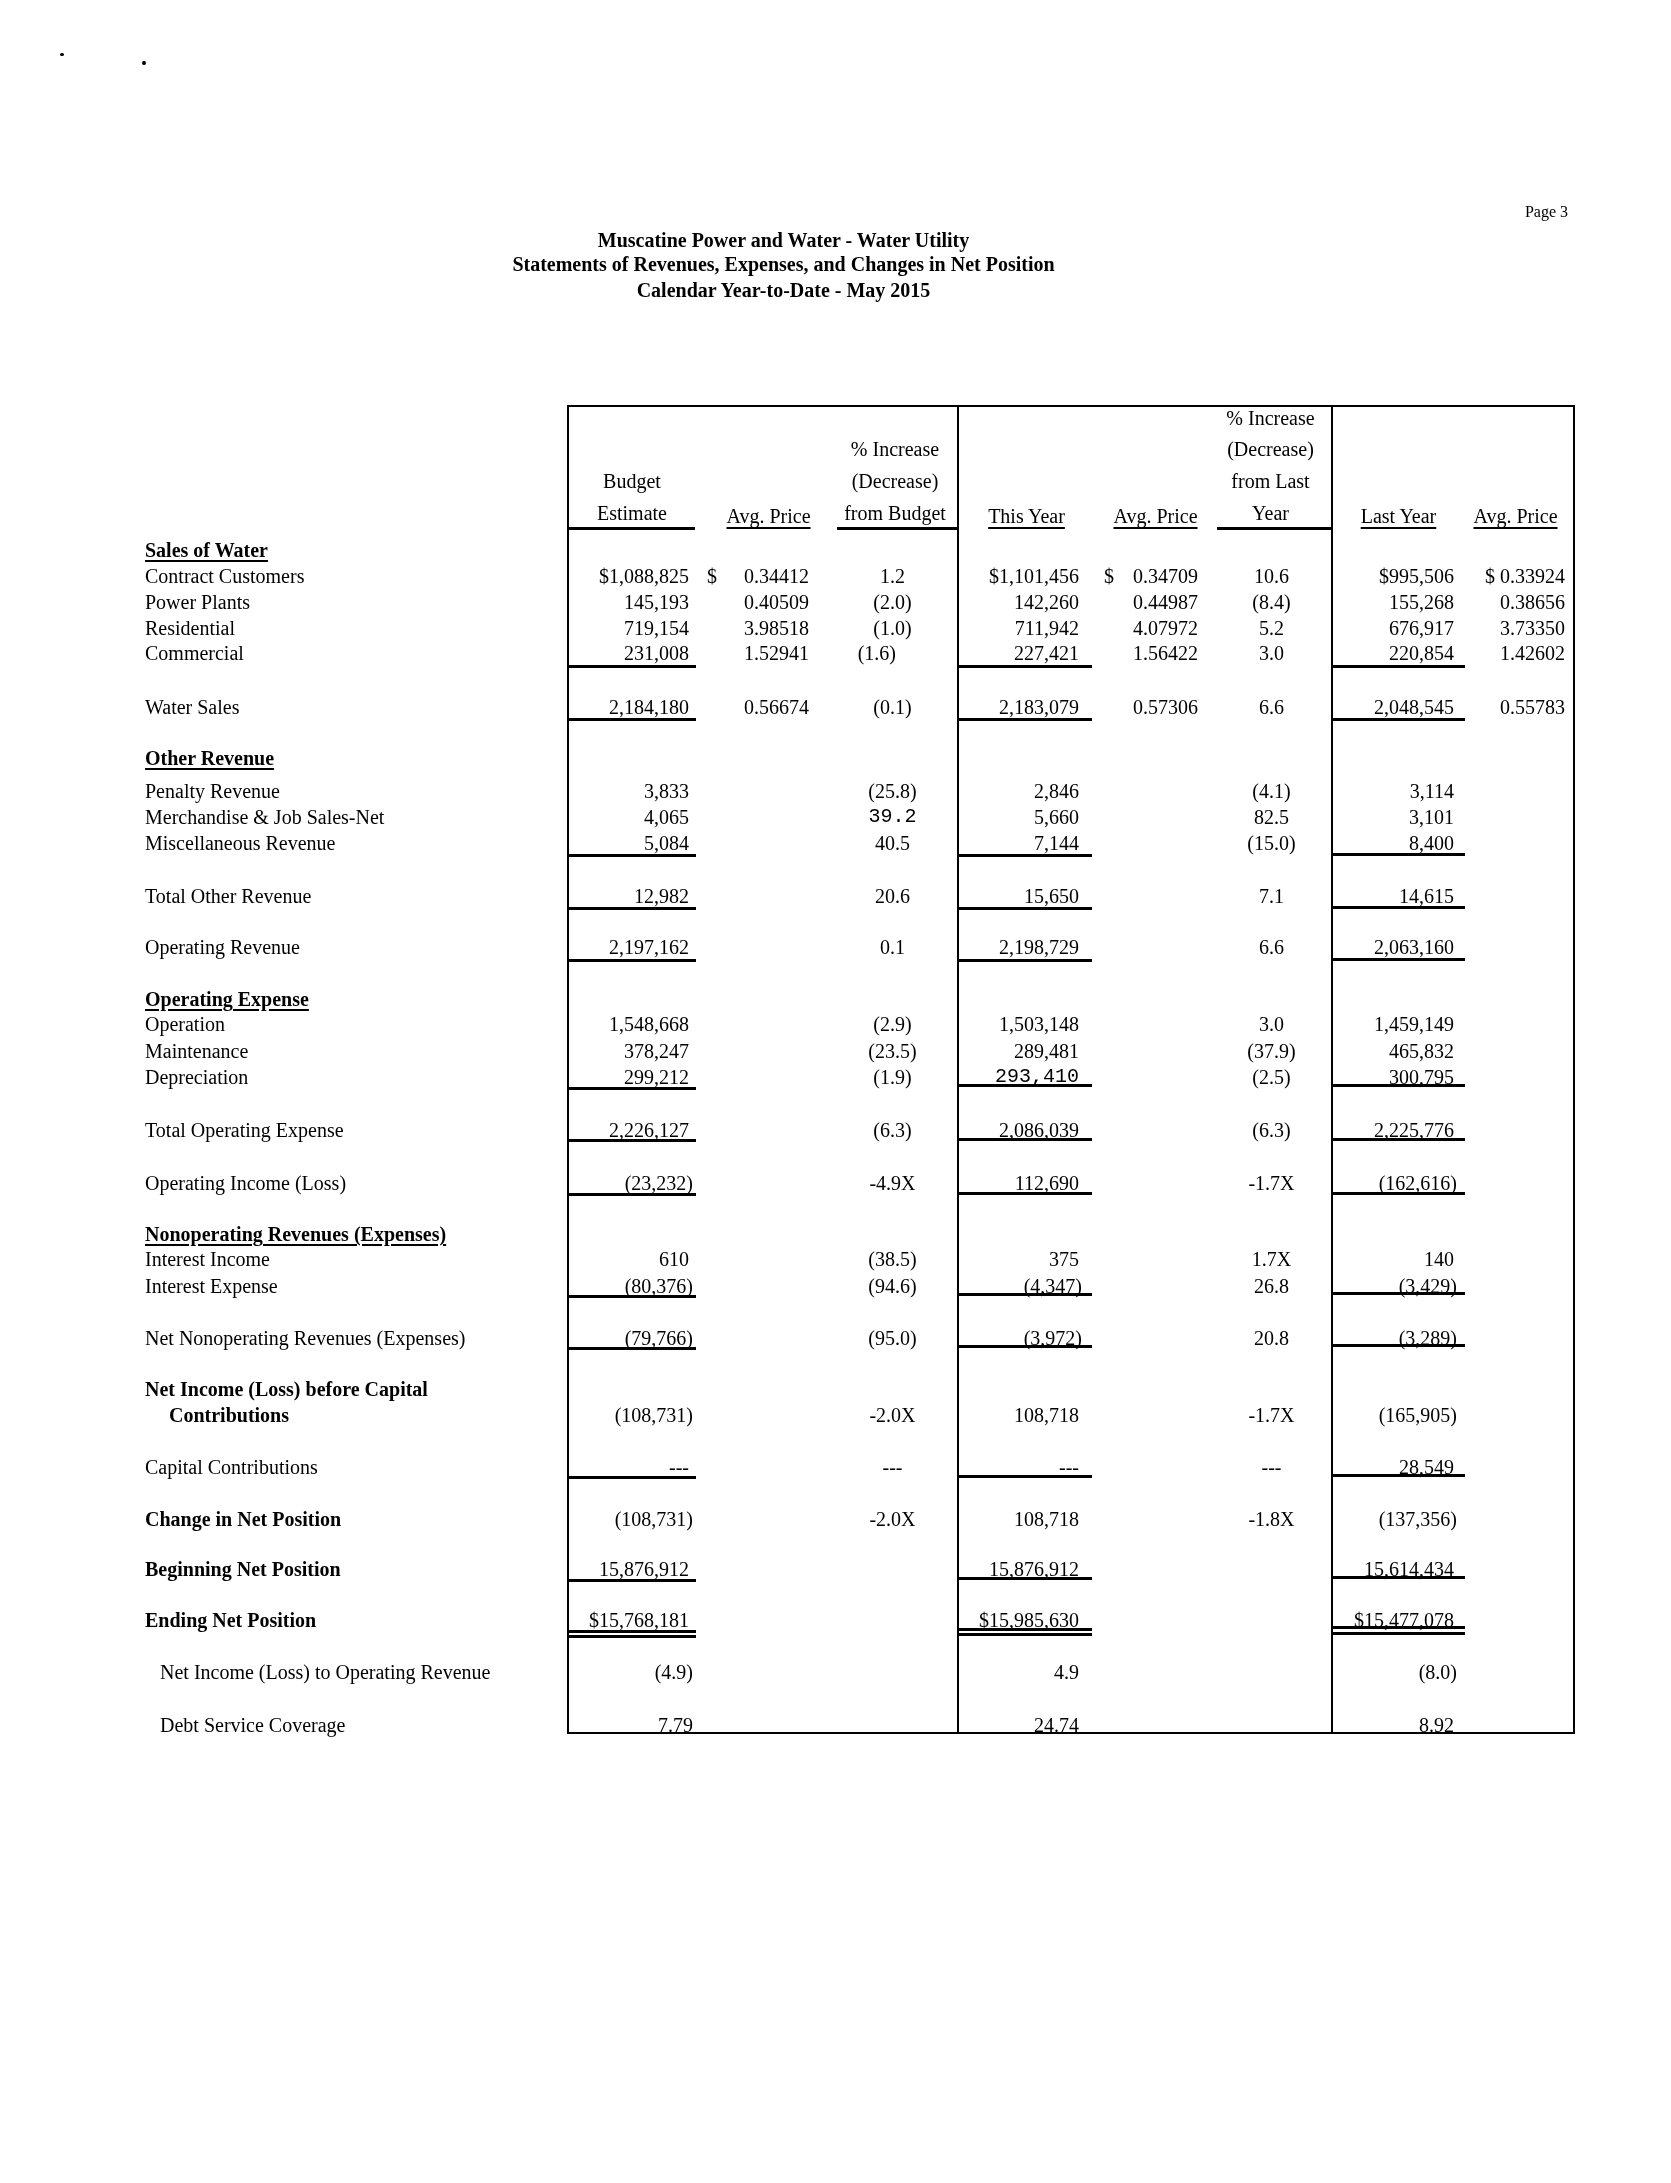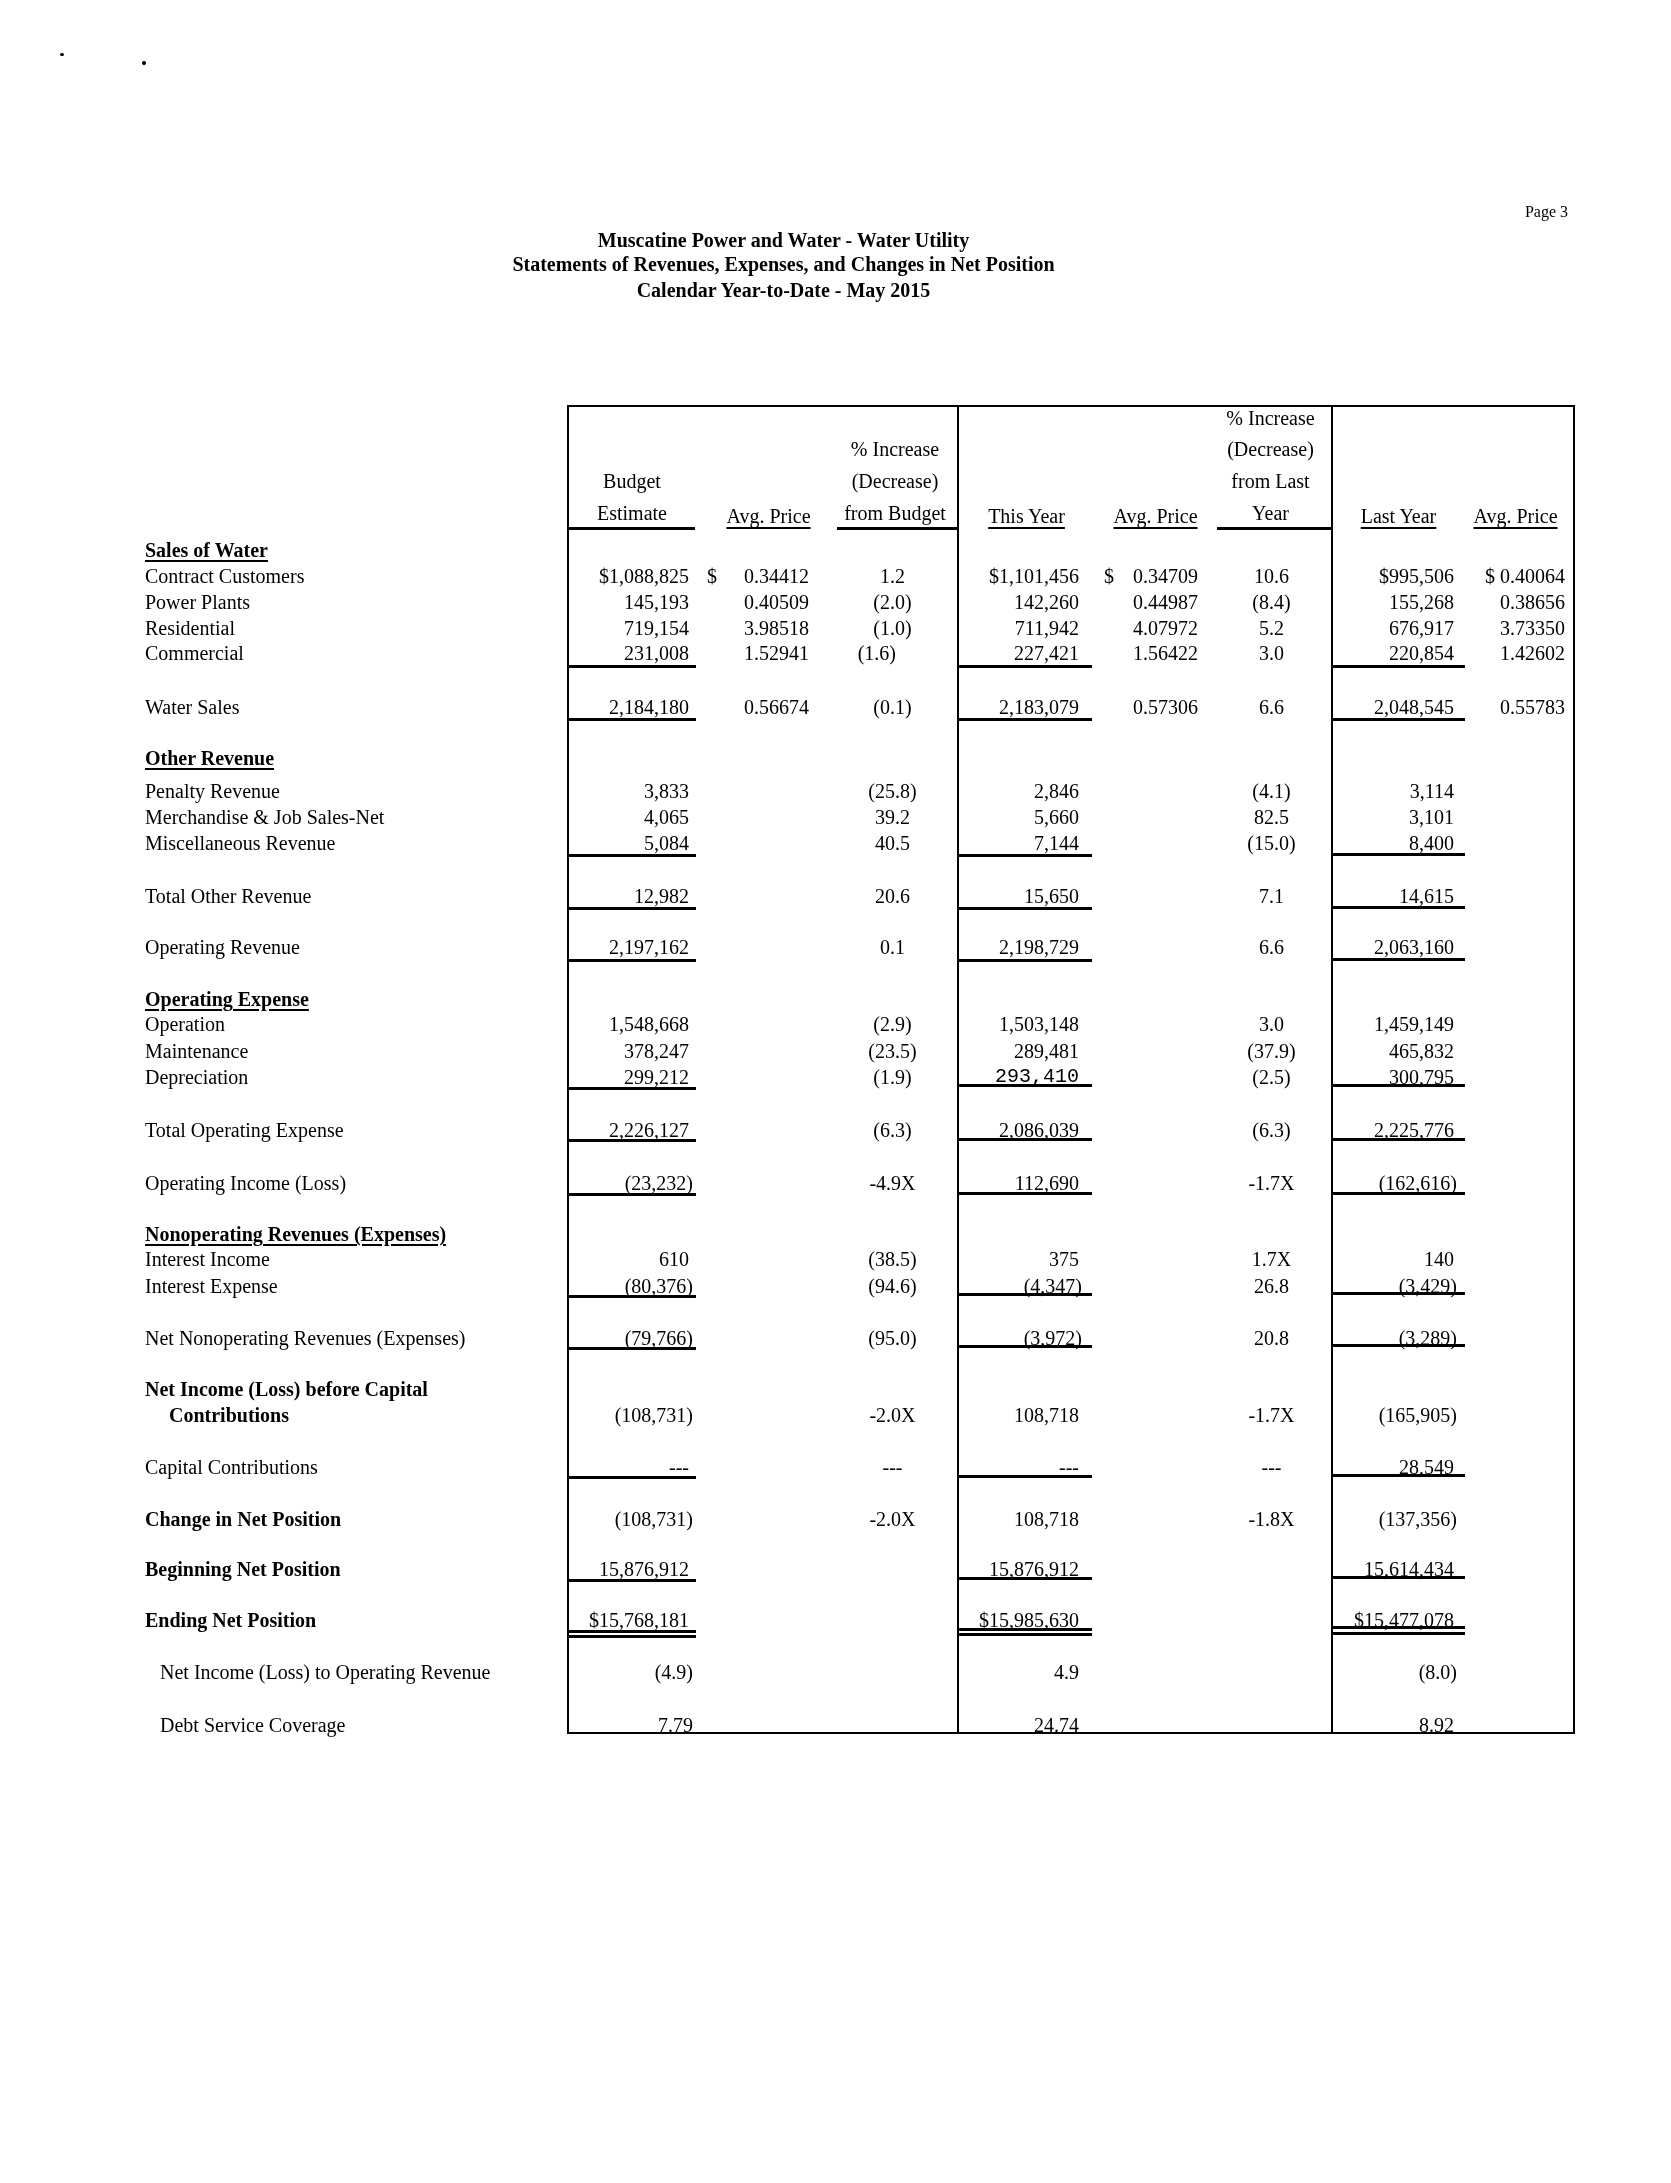--- a/index.html
+++ b/index.html
@@ -117,21 +117,21 @@
 <div class="num" style="right:863px;top:618px;">3.98518</div>
 <div class="num" style="right:863px;top:643px;">1.52941</div>
 <div class="num" style="right:863px;top:697px;">0.56674</div>
 
 <div class="num" style="left:843px;width:99px;text-align:center;top:566px;">1.2</div>
 <div class="num" style="left:843px;width:99px;text-align:center;top:592px;">(2.0)</div>
 <div class="num" style="left:843px;width:99px;text-align:center;top:618px;">(1.0)</div>
 <div class="num" style="left:797px;width:99px;top:643px;">(1.6)</div>
 <div class="num" style="left:843px;width:99px;text-align:center;top:697px;">(0.1)</div>
 <div class="num" style="left:843px;width:99px;text-align:center;top:781px;">(25.8)</div>
-<div class="num" style="left:843px;width:99px;text-align:center;top:807px;">39.2</div>
+<div class="num" style="left:843px;width:99px;text-align:center;top:807px;font-family:Liberation Mono, monospace;">39.2</div>
 <div class="num" style="left:843px;width:99px;text-align:center;top:833px;">40.5</div>
 <div class="num" style="left:843px;width:99px;text-align:center;top:886px;">20.6</div>
 <div class="num" style="left:843px;width:99px;text-align:center;top:937px;">0.1</div>
 <div class="num" style="left:843px;width:99px;text-align:center;top:1014px;">(2.9)</div>
 <div class="num" style="left:843px;width:99px;text-align:center;top:1041px;">(23.5)</div>
 <div class="num" style="left:843px;width:99px;text-align:center;top:1067px;">(1.9)</div>
 <div class="num" style="left:843px;width:99px;text-align:center;top:1120px;">(6.3)</div>
 <div class="num" style="left:843px;width:99px;text-align:center;top:1173px;">-4.9X</div>
 <div class="num" style="left:843px;width:99px;text-align:center;top:1249px;">(38.5)</div>
 <div class="num" style="left:843px;width:99px;text-align:center;top:1276px;">(94.6)</div>
@@ -214,21 +214,21 @@
 <div class="num" style="right:215px;top:1276px;">(3,429)</div>
 <div class="num" style="right:215px;top:1328px;">(3,289)</div>
 <div class="num" style="right:215px;top:1405px;">(165,905)</div>
 <div class="num" style="right:218px;top:1457px;">28,549</div>
 <div class="num" style="right:215px;top:1509px;">(137,356)</div>
 <div class="num" style="right:218px;top:1559px;">15,614,434</div>
 <div class="num" style="right:218px;top:1610px;">$15,477,078</div>
 <div class="num" style="right:215px;top:1662px;">(8.0)</div>
 <div class="num" style="right:218px;top:1715px;">8.92</div>
 
-<div class="num" style="right:107px;top:566px;">$ 0.40064</div>
+<div class="num" style="right:107px;top:566px;">$ 0.33924</div>
 <div class="num" style="right:107px;top:592px;">0.38656</div>
 <div class="num" style="right:107px;top:618px;">3.73350</div>
 <div class="num" style="right:107px;top:643px;">1.42602</div>
 <div class="num" style="right:107px;top:697px;">0.55783</div>
 
 <div class="hline" style="left:568px;top:665px;width:128px;"></div>
 <div class="hline" style="left:958px;top:665px;width:134px;"></div>
 <div class="hline" style="left:1332px;top:665px;width:133px;"></div>
 
 <div class="hline" style="left:568px;top:718px;width:128px;"></div>

